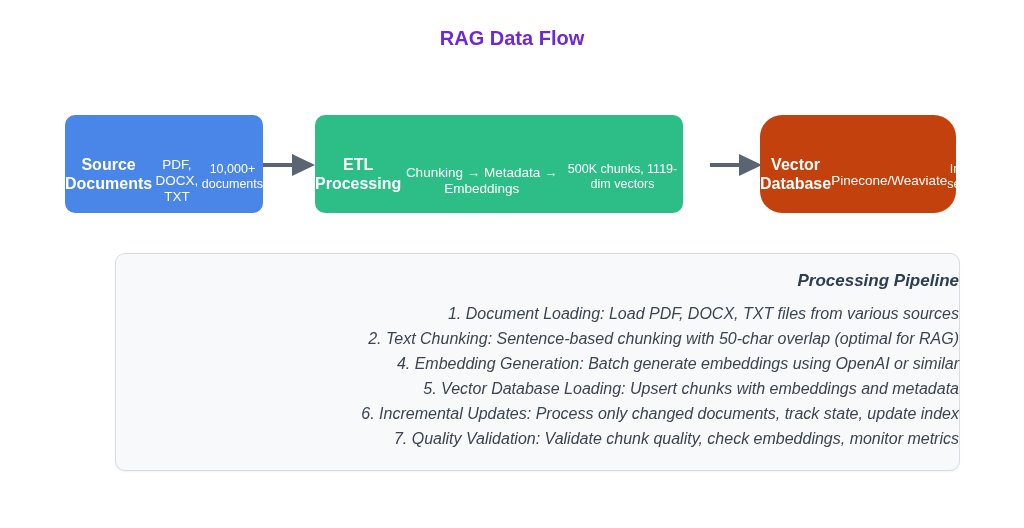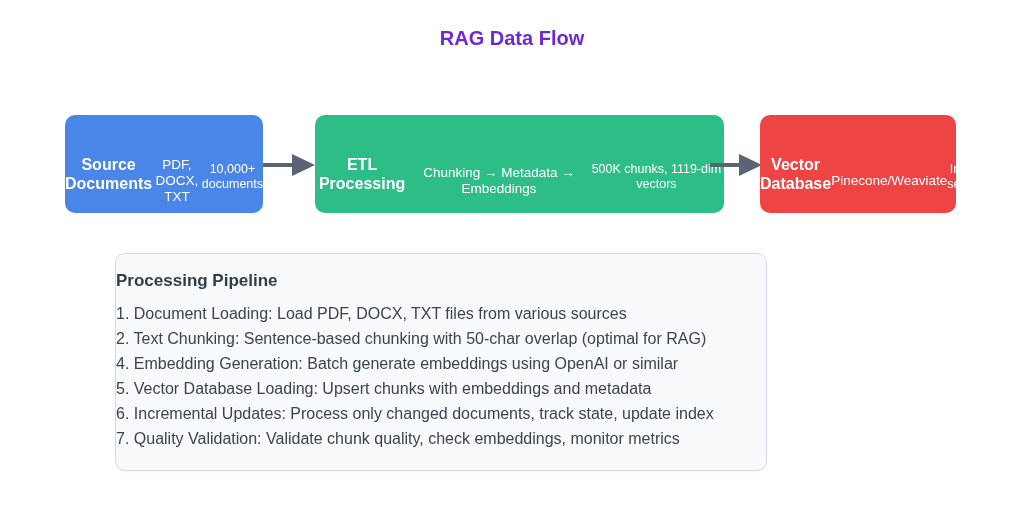--- a/index.html
+++ b/index.html
@@ -32,21 +32,21 @@
     border-radius: 10px;
     color: #ffffff;
     display: flex;
     flex-direction: row;
     align-items: center;
     box-sizing: border-box;
     padding-top: 19px;
     text-align: center;
   }
   .node-source   { left: 65px;  width: 198px; }
-  .node-etl      { left: 315px; width: 409px; }
+  .node-etl      { left: 315px; width: 368px; }
   .node-vectordb { left: 760px; width: 196px; }
   .node-title {
     font-size: 16px;
     font-weight: bold;
     line-height: 19px;
   }
   .node-line1 {
     margin-top: 15px;
     font-size: 13.5px;
     line-height: 16px;
@@ -61,28 +61,29 @@
     top: 151px;
     width: 52px;
     height: 28px;
   }
   .arrow-1 { left: 263px; }
   .arrow-2 { left: 710px; }
   .pipeline-panel {
     position: absolute;
     left: 115px;
     top: 253px;
-    width: 652px;
+    width: 845px;
     height: 218px;
     box-sizing: border-box;
     background: #f8f9fa;
     border: 1px solid #d8dce2;
     border-radius: 10px;
     box-shadow: 0 1px 2px rgba(0,0,0,0.05);
-    text-align: left;
+    text-align: right;
+    font-style: italic;
   }
   .pipeline-title {
     margin-top: 17px;
     font-size: 17px;
     font-weight: bold;
     color: #2c3e50;
   }
   .pipeline-steps {
     margin-top: 10px;
   }
@@ -114,21 +115,21 @@
     <div class="node-title">ETL Processing</div>
     <div class="node-line1">Chunking → Metadata → Embeddings</div>
     <div class="node-line2">500K chunks, 1119-dim vectors</div>
   </div>
 
   <svg class="flow-arrow arrow-2" viewBox="0 0 52 28">
     <rect x="0" y="12" width="32" height="4" fill="#5a6472"></rect>
     <polygon points="29,3 29,25 52,14" fill="#5a6472"></polygon>
   </svg>
 
-  <div class="flow-node node-vectordb" style="background: #ef4444;">
+  <div class="flow-node node-vectordb" style="background: #c2410c; border-radius: 22px;">
     <div class="node-title">Vector Database</div>
     <div class="node-line1">Pinecone/Weaviate</div>
     <div class="node-line2">Indexed &amp; searchable</div>
   </div>
 
   <div class="pipeline-panel">
     <div class="pipeline-title">Processing Pipeline</div>
     <div class="pipeline-steps">
       <div class="pipeline-step">1. Document Loading: Load PDF, DOCX, TXT files from various sources</div>
       <div class="pipeline-step">2. Text Chunking: Sentence-based chunking with 50-char overlap (optimal for RAG)</div>

